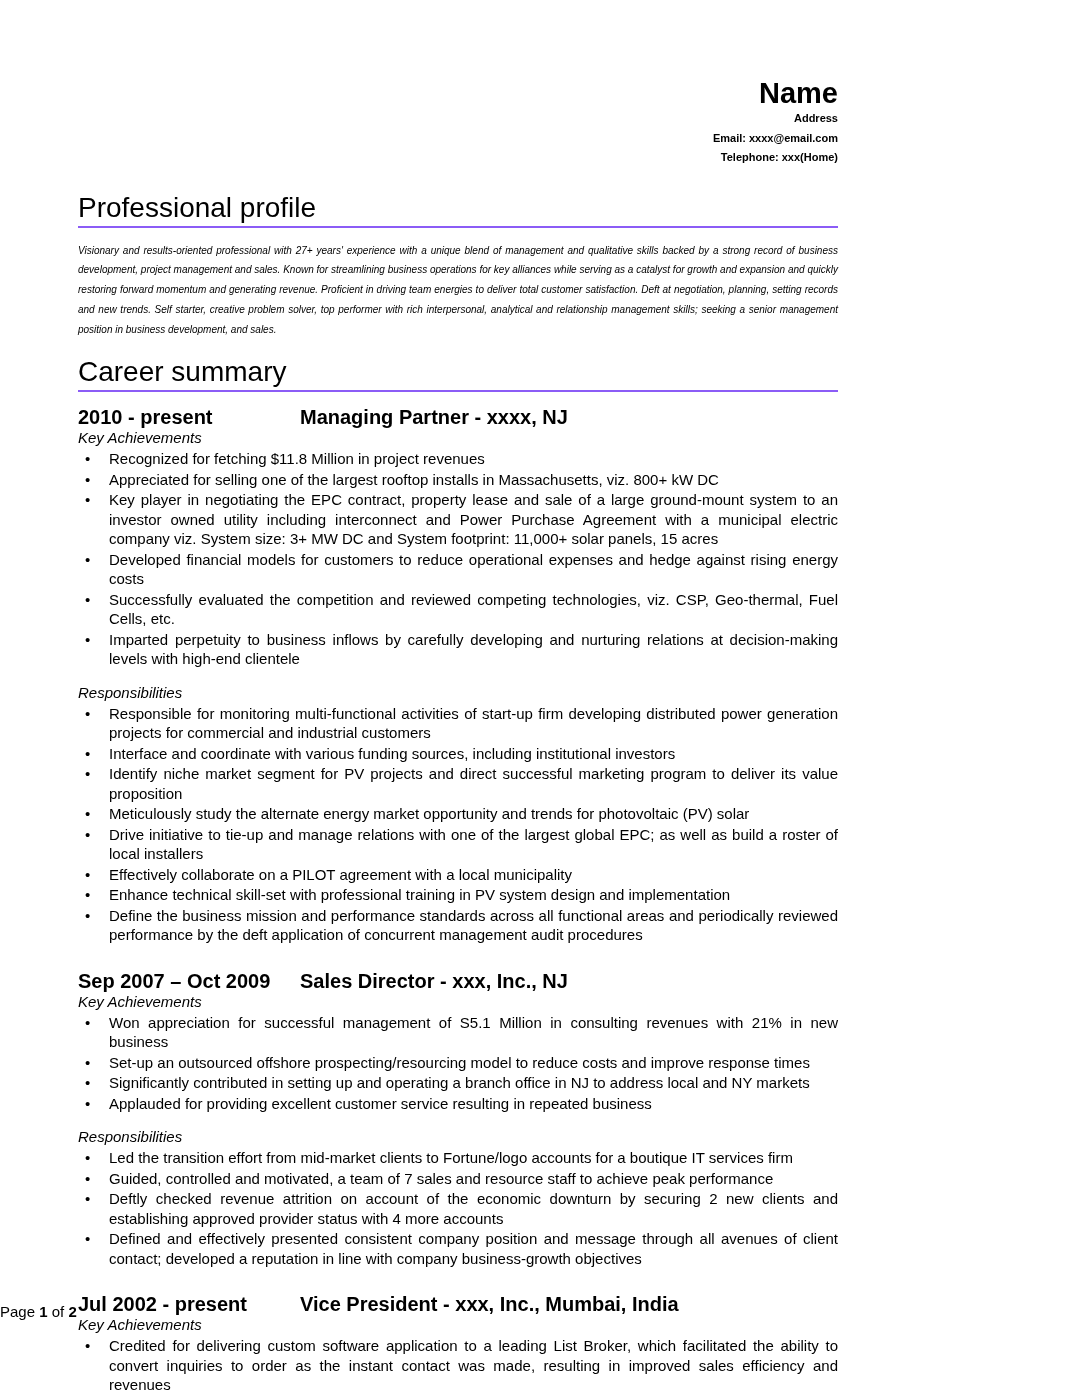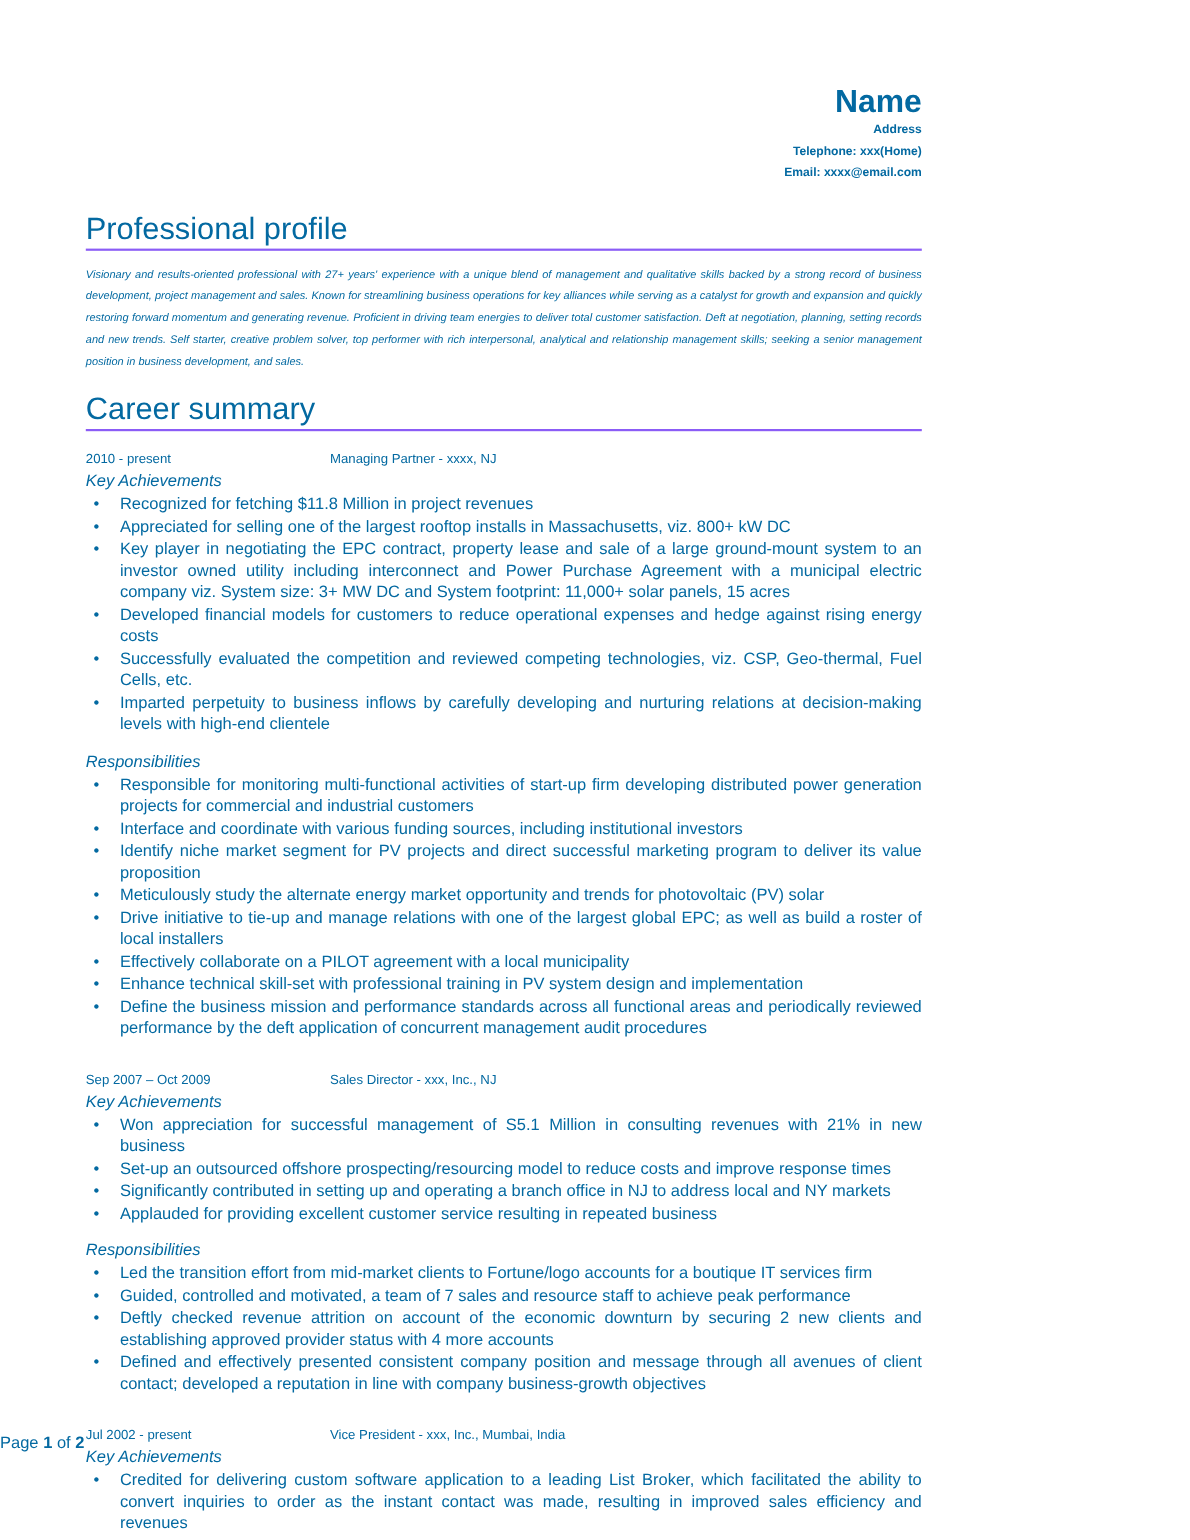--- a/index.html
+++ b/index.html
@@ -1,21 +1,21 @@
 <!DOCTYPE html>
 <html><head>
 <meta charset="utf-8">
 <style>
   html, body { margin: 0; padding: 0; background: #ffffff; }
   .page {
     position: relative;
     width: 910px;
     height: 1400px;
     background: #ffffff;
-    color: #0369a1;
+    color: #000000;
     font-family: "Liberation Sans", sans-serif;
     overflow: hidden;
   }
   .inner { margin-left: 78px; margin-right: 72px; }
 
   
   .contact-block { padding-top: 78px; text-align: right; }
   .name-line { font-size: 29px; font-weight: bold; line-height: 31px; }
   .contact-line { font-size: 11px; font-weight: bold; line-height: 19.5px; }
 
@@ -36,21 +36,21 @@
     margin-top: 13px;
     font-style: italic;
     font-size: 10px;
     line-height: 19.8px;
     text-align: justify;
   }
 
   
   .job-first { margin-top: 16px; }
   .job { margin-top: 27px; }
-  .job-header { display: flex; font-size: 12px; font-weight: normal; line-height: 19px; align-items: flex-end; }
+  .job-header { display: flex; font-size: 20px; font-weight: bold; line-height: 19px; align-items: flex-end; }
   .job-dates { width: 222px; flex-shrink: 0; }
   .job-title { flex: 1; }
   .sub-label { font-style: italic; font-size: 15px; line-height: 19px; margin-top: 1px; }
   .resp-label { margin-top: 14px; }
 
   ul.bullets { margin: 2px 0 0 0; padding: 0; list-style: none; }
   ul.bullets li {
     position: relative;
     padding-left: 31px;
     font-size: 15px;
@@ -79,22 +79,22 @@
 </style>
 </head>
 <body>
 
 <div class="page">
   <div class="inner">
 
     <div class="contact-block">
       <div class="name-line">Name</div>
       <div class="contact-line">Address</div>
+      <div class="contact-line">Email: xxxx@email.com</div>
       <div class="contact-line">Telephone: xxx(Home)</div>
-      <div class="contact-line">Email: xxxx@email.com</div>
     </div>
 
     <h1 class="section-heading heading-profile">Professional profile</h1>
     <p class="profile-text">Visionary and results-oriented professional with 27+ years' experience with a unique blend of management and qualitative skills backed by a strong record of business development, project management and sales. Known for streamlining business operations for key alliances while serving as a catalyst for growth and expansion and quickly restoring forward momentum and generating revenue. Proficient in driving team energies to deliver total customer satisfaction. Deft at negotiation, planning, setting records and new trends. Self starter, creative problem solver, top performer with rich interpersonal, analytical and relationship management skills; seeking a senior management position in business development, and sales.</p>
 
     <h1 class="section-heading heading-career">Career summary</h1>
 
     <div class="job-first">
       <div class="job-header">
         <span class="job-dates">2010 - present</span>

